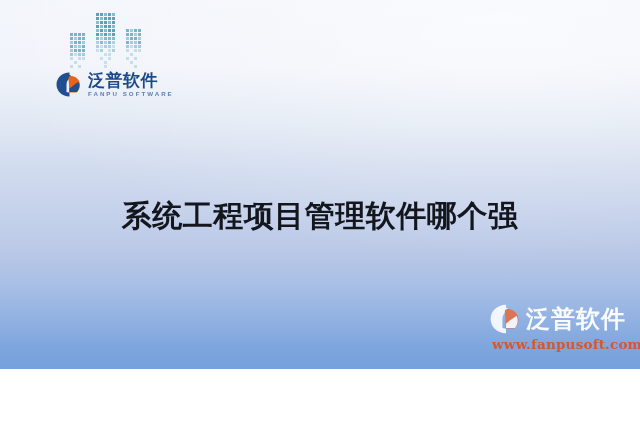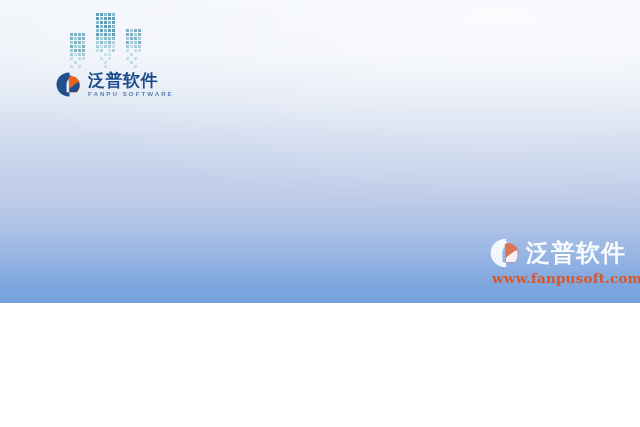--- a/index.html
+++ b/index.html
@@ -4,21 +4,21 @@
 <style>
   html, body {
     margin: 0;
     padding: 0;
     background: #ffffff;
   }
 
   #slide {
     position: relative;
     width: 640px;
-    height: 303px;
+    height: 369px;
     overflow: hidden;
     font-family: "Liberation Sans", sans-serif;
     
     background: linear-gradient(to bottom,
         #f3f6fb 0%,
         #f1f4fa 18%,
         #e2e9f4 33%,
         #d2dcef 45%,
         #bdcbe8 66%,
         #a7bee5 78%,
@@ -315,20 +315,21 @@
         <path d="M30 8 C40 8 48 16 48 26 C48 32 45 37 41 41 L26 41 L26 26 C26 16 22 8 30 8 Z" fill="#e8641b"></path>
         <path d="M45 20 C48 26 47 34 42 40 L27 40 L27 33 C33 28 39 23 45 20 Z" fill="#1f4f8f"></path>
       </svg>
       <div class="logo-text">
         <div class="logo-cn">泛普软件</div>
         <div class="logo-en">FANPU SOFTWARE</div>
       </div>
     </div>
   </div>
 
+  <div class="title">系统工程项目管理软件哪个强</div>
 
   <div class="watermark">
     <div class="wm-row">
       <svg class="wm-mark" viewBox="0 0 54 50">
         <path d="M27 1 C12 1 1 12 1 25 C1 38 12 49 27 49 L27 41 C16 41 9 34 9 25 C9 16 16 9 27 9 Z" fill="#ffffff" opacity="0.95"></path>
         <path d="M27 6 C16 6 8 14 8 25 C8 33 13 40 21 43 L21 25 C21 18 25 13 32 11 C31 8 29 6 27 6 Z" fill="#ffffff" opacity="0.95"></path>
         <path d="M30 8 C40 8 48 16 48 26 C48 32 45 37 41 41 L26 41 L26 26 C26 16 22 8 30 8 Z" fill="#e0714a"></path>
         <path d="M45 20 C48 26 47 34 42 40 L27 40 L27 33 C33 28 39 23 45 20 Z" fill="#ffffff" opacity="0.95"></path>
       </svg>
       <div class="wm-cn">泛普软件</div>

